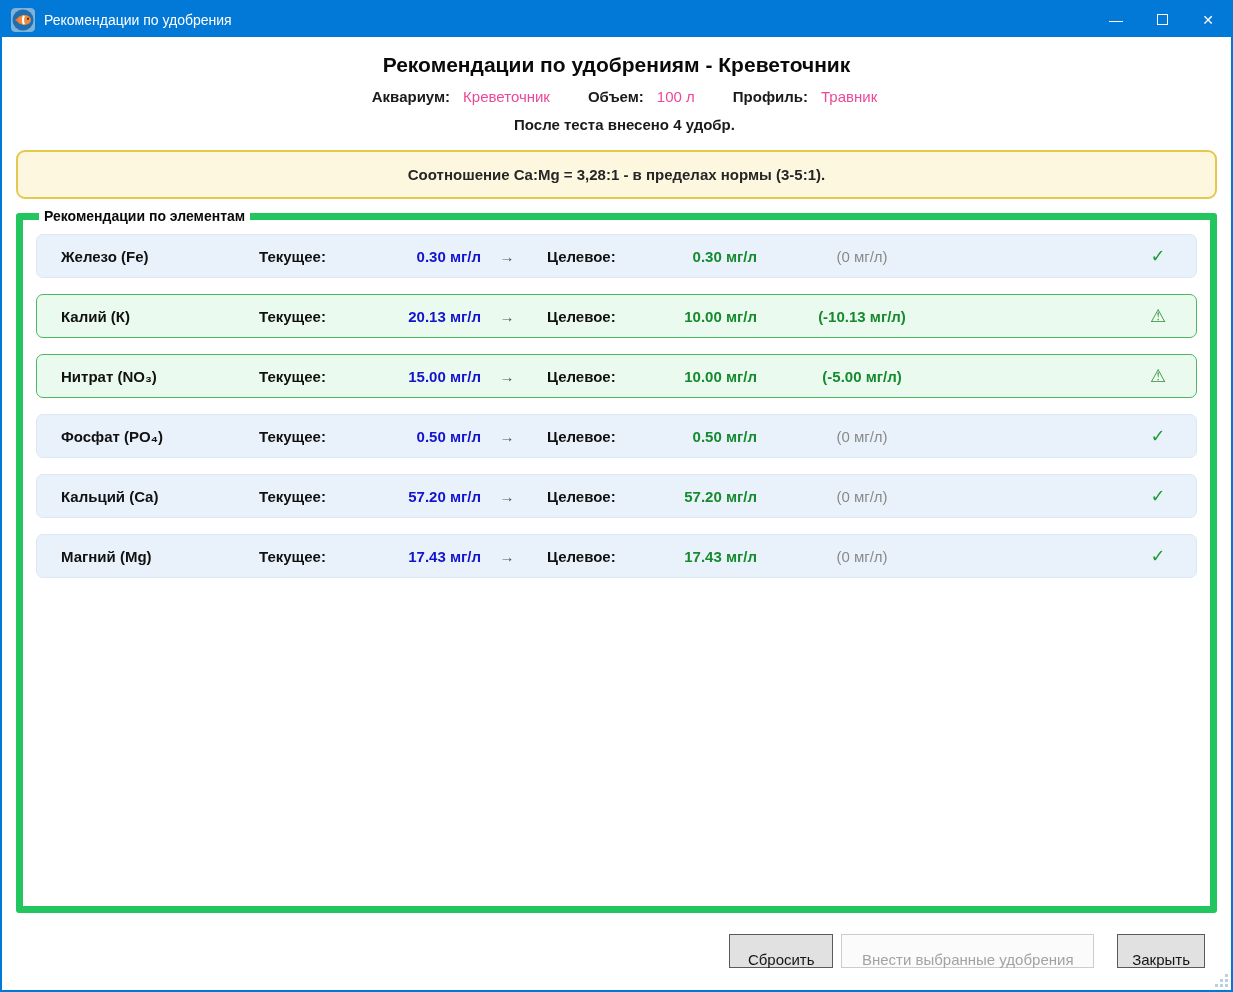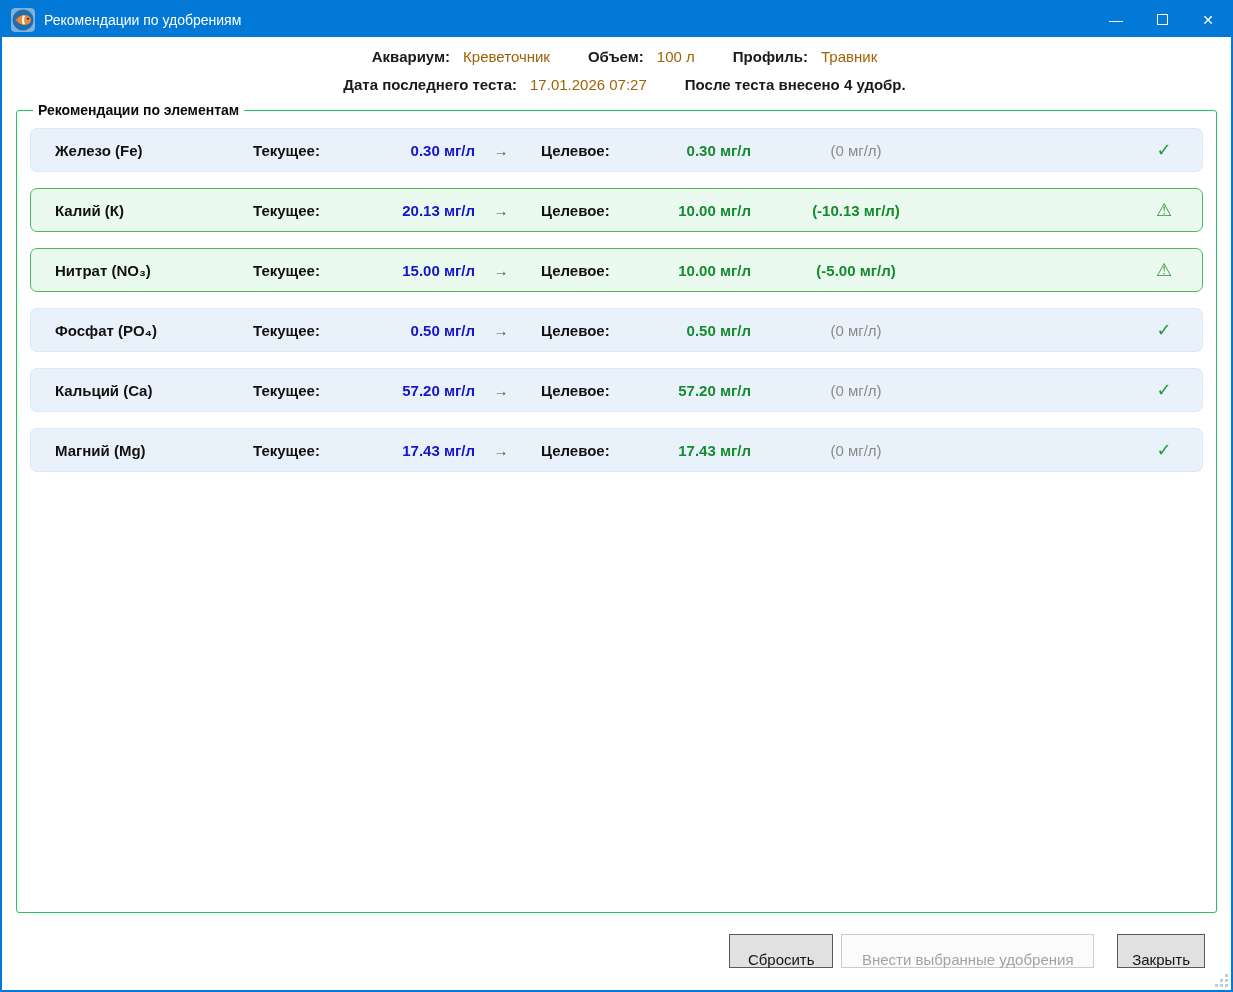--- a/index.html
+++ b/index.html
@@ -20,33 +20,33 @@
     width:46px; height:35px; display:flex; align-items:center; justify-content:center;
     color:#fff; font-size:14px; cursor:default; background:transparent; border:none;
   }
   .winbtn .maxbox { width:11px; height:11px; border:1.3px solid #fff; display:inline-block; }
   
   .main-title { text-align:center; margin-top:16px; font-size:21px; font-weight:bold; color:#0a0a0a; }
   .info-line { display:flex; justify-content:center; align-items:flex-start; font-size:15px; color:#1a1a1a;margin-left:16px; }
   .info-line.first { margin-top:11px; }
   .info-line.second { margin-top:11px; }
   .info-line b { font-weight:bold; }
-  .info-line .val { font-weight:normal; margin-left:13px; color:#a16207; }
+  .info-line .val { font-weight:normal; margin-left:13px; color:#ec4899; }
   .info-line .grp { display:flex; align-items:baseline; }
   .info-line .grp + .grp { margin-left:38px; }
   
   .alert {
     margin:17px 14px 0; height:49px; border:2px solid var(--alert-border,#E6C84F);
     background:var(--alert-bg,#FCF7DE); border-radius:9px;
     display:flex; align-items:center; justify-content:center;
     font-size:15px; font-weight:bold; color:#262626;
   }
   
   fieldset.group {
-    margin:9px 14px 0; border:1px solid #22c55e; border-radius:3px;
+    margin:9px 14px 0; border:7px solid #22c55e; border-radius:3px;
     flex:1 1 auto; padding:10px 13px 0;
   }
   fieldset.group legend { font-size:14px; font-weight:bold; color:#0a0a0a; padding:0 5px; margin-left:3px; }
   .row {
     height:44px; border-radius:7px; display:flex; align-items:center;
     padding:0 24px; margin-bottom:16px; font-size:15px; font-weight:bold; color:#111;
     background:var(--row-bg,#E9F2FB); border:1px solid var(--row-border,#DCE8F5);
   }
   .row.highlight { background:var(--highlight-bg,#EBFAEE); border:1px solid var(--highlight-border,#4CB85C); }
   .cell.name  { width:198px; }
@@ -85,58 +85,58 @@
     <span class="app-icon">
       <svg width="24" height="24" viewBox="0 0 24 24">
         <rect x="0" y="0" width="24" height="24" rx="4" fill="#7FB2D9"></rect>
         <circle cx="12" cy="12" r="10.5" fill="#1F6FB0"></circle>
         <path d="M4 12 L9 8 L9 16 Z" fill="#E8742C"></path>
         <ellipse cx="13.5" cy="12" rx="6.5" ry="5" fill="#F08A3C"></ellipse>
         <path d="M12 7.5 C10.5 10 10.5 14 12 16.5 L14 16 C12.8 14 12.8 10 14 8 Z" fill="#FFFFFF"></path>
         <circle cx="17" cy="10.8" r="1" fill="#222"></circle>
       </svg>
     </span>
-    <span class="titlebar-text">Рекомендации по удобрениям</span>
+    <span class="titlebar-text">Рекомендации по удобрения</span>
     <button class="winbtn">
         <span>—</span>
       </button>
     <button class="winbtn">
         <span class="maxbox"></span>
       </button>
     <button class="winbtn">
         <span>✕</span>
       </button>
   </div>
 
+  <div class="main-title">Рекомендации по удобрениям -  Креветочник</div>
 
   <div class="info-line first">
     <span class="grp">
       <b>Аквариум:</b>
       <span class="val">Креветочник</span>
     </span>
     <span class="grp">
       <b>Объем:</b>
       <span class="val">100 л</span>
     </span>
     <span class="grp">
       <b>Профиль:</b>
       <span class="val">Травник</span>
     </span>
   </div>
 
   <div class="info-line second">
     <span class="grp">
-      <b>Дата последнего теста:</b>
-      <span class="val">17.01.2026 07:27</span>
-    </span>
-    <span class="grp">
       <b>После теста внесено  4  удобр.</b>
     </span>
   </div>
 
+  <div class="alert">
+    <span>Соотношение Ca:Mg = 3,28:1 - в пределах нормы (3-5:1).</span>
+  </div>
 
   <fieldset class="group">
     <legend>Рекомендации по элементам</legend>
 
     <div class="row">
       <span class="cell name">Железо (Fe)</span>
       <span class="cell lab">Текущее:</span>
       <span class="cell cur">0.30 мг/л</span>
       <span class="cell arrow">→</span>
       <span class="cell lab lab2">Целевое:</span>

